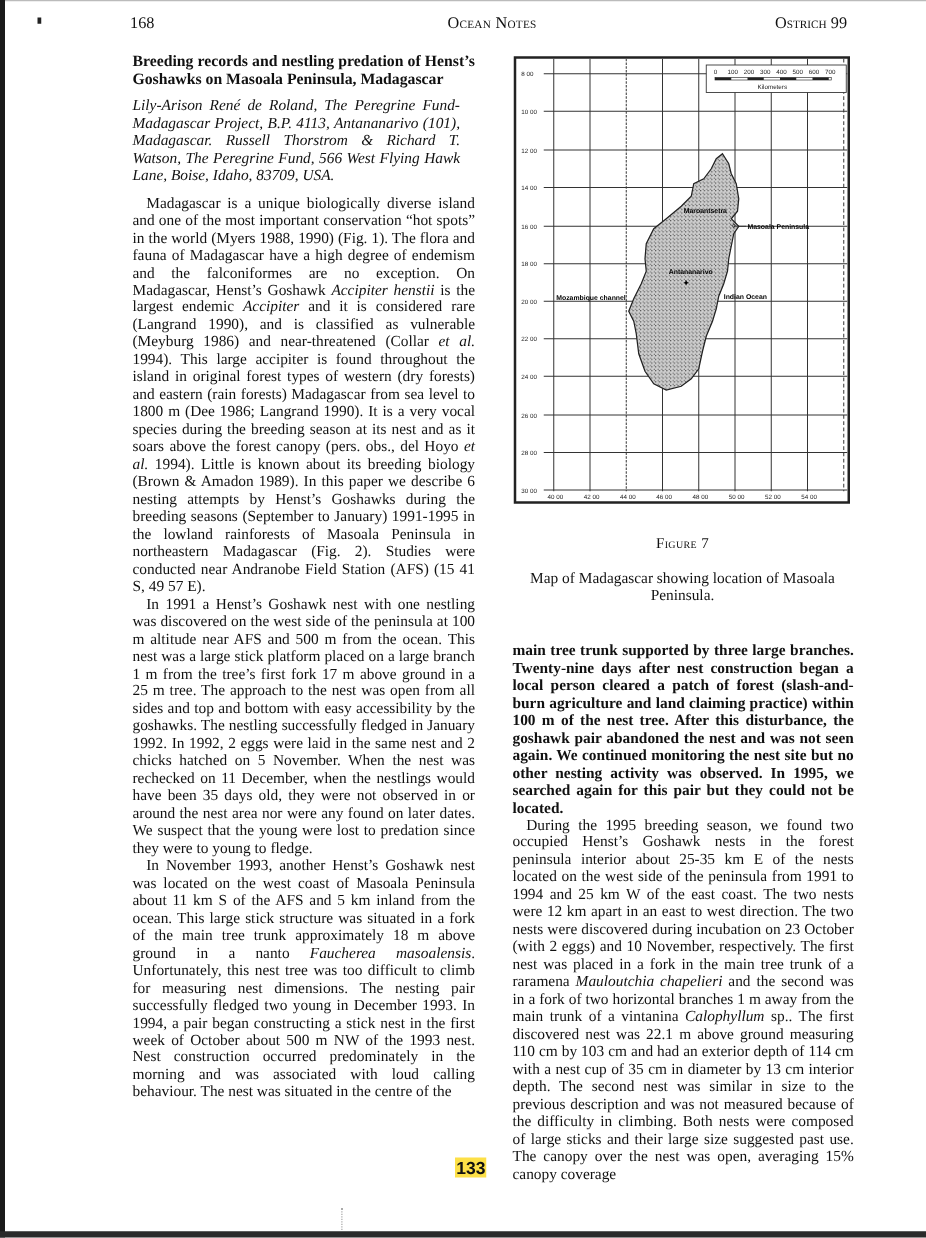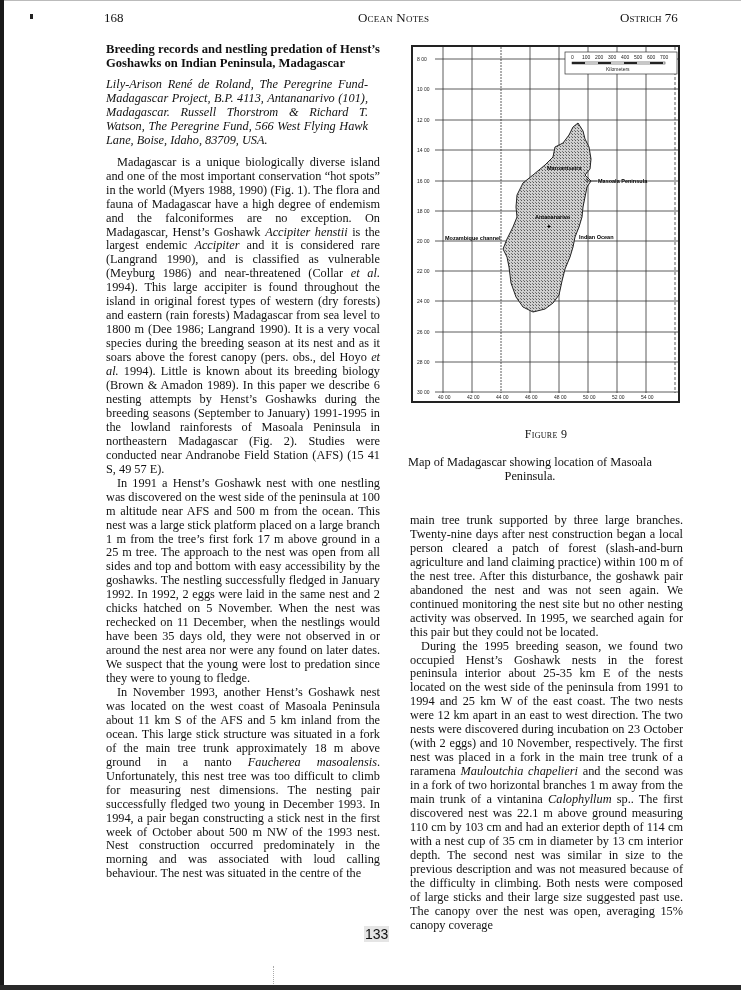--- a/index.html
+++ b/index.html
@@ -29,62 +29,62 @@
 
   .col {
     position: absolute; font-size: 12.3px; line-height: 13.95px; text-align: justify;
   }
   .col-left { left: 106px; top: 42px; width: 274px; }
   .col-right { left: 410px; top: 514px; width: 273px; }
 
   .title { font-weight: bold; font-size: 12.6px; line-height: 14px; margin: 0 0 8px 0; text-align: justify; }
   .authors { font-style: italic; margin: 0 12px 8px 0; }
   p { margin: 0; text-indent: 11px; }
-  p.noindent { text-indent: 0; }
+  p.noindent { text-indent: 0; font-weight: bold; }
   i { }
 
   .figure {
     position: absolute; left: 411px; top: 45px; width: 265px; height: 354px;
     border: 2px solid #222;
     background: #fff;
   }
   .figure svg { position: absolute; left: 0; top: 0; }
   .fig-label {
     position: absolute; left: 410px; top: 427px; width: 272px; text-align: center;
     font-size: 12px; font-variant: small-caps; letter-spacing: 0.3px;
   }
   .fig-caption {
-    position: absolute; left: 390px; top: 455px; width: 280px; text-align: center;
+    position: absolute; left: 406px; top: 455px; width: 280px; text-align: center;
     font-size: 12.3px; line-height: 14px;
   }
   .stamp {
     position: absolute; left: 364px; top: 926px; font-family: "Liberation Sans", sans-serif;
-    font-weight: normal; font-size: 14px; background: #e5e5e5; padding: 0 1px;
+    font-weight: bold; font-size: 14px; background: #fde047; padding: 0 1px;
   }
   .gutter-mark {
     position: absolute; left: 273px; top: 966px; width: 1px; height: 18px;
     border-left: 1px dotted #aaa;
   }
 </style>
 </head>
 <body>
 
 <div class="scan-edge-top"></div>
 <div class="scan-edge-left"></div>
 <div class="scan-edge-bottom"></div>
 
 <div class="header">
   <span class="dot"></span>
   <span class="pageno">168</span>
   <span class="section">Ocean Notes</span>
-  <span class="journal">Ostrich 76</span>
+  <span class="journal">Ostrich 99</span>
 </div>
 
 <div class="col col-left">
-  <div class="title">Breeding records and nestling predation of Henst’s Goshawks on Indian Peninsula, Madagascar</div>
+  <div class="title">Breeding records and nestling predation of Henst’s Goshawks on Masoala Peninsula, Madagascar</div>
   <div class="authors">Lily-Arison René de Roland, The Peregrine Fund-Madagascar Project, B.P. 4113, Antananarivo (101), Madagascar. Russell Thorstrom &amp; Richard T. Watson, The Peregrine Fund, 566 West Flying Hawk Lane, Boise, Idaho, 83709, USA.</div>
 
   <p><span>Madagascar is a unique biologically diverse island and one of the most important conservation “hot spots” in the world (Myers 1988, 1990) (Fig. 1). The flora and fauna of Madagascar have a high degree of endemism and the falconiformes are no exception. On Madagascar, Henst’s Goshawk </span><i>Accipiter henstii</i><span> is the largest endemic </span><i>Accipiter</i><span> and it is considered rare (Langrand 1990), and is classified as vulnerable (Meyburg 1986) and near-threatened (Collar </span><i>et al.</i><span> 1994). This large accipiter is found throughout the island in original forest types of western (dry forests) and eastern (rain forests) Madagascar from sea level to 1800 m (Dee 1986; Langrand 1990). It is a very vocal species during the breeding season at its nest and as it soars above the forest canopy (pers. obs., del Hoyo </span><i>et al.</i><span> 1994). Little is known about its breeding biology (Brown &amp; Amadon 1989). In this paper we describe 6 nesting attempts by Henst’s Goshawks during the breeding seasons (September to January) 1991-1995 in the lowland rainforests of Masoala Peninsula in northeastern Madagascar (Fig. 2). Studies were conducted near Andranobe Field Station (AFS) (15 41 S, 49 57 E).</span></p>
 
   <p>In 1991 a Henst’s Goshawk nest with one nestling was discovered on the west side of the peninsula at 100 m altitude near AFS and 500 m from the ocean. This nest was a large stick platform placed on a large branch 1 m from the tree’s first fork 17 m above ground in a 25 m tree. The approach to the nest was open from all sides and top and bottom with easy accessibility by the goshawks. The nestling successfully fledged in January 1992. In 1992, 2 eggs were laid in the same nest and 2 chicks hatched on 5 November. When the nest was rechecked on 11 December, when the nestlings would have been 35 days old, they were not observed in or around the nest area nor were any found on later dates. We suspect that the young were lost to predation since they were to young to fledge.</p>
 
   <p><span>In November 1993, another Henst’s Goshawk nest was located on the west coast of Masoala Peninsula about 11 km S of the AFS and 5 km inland from the ocean. This large stick structure was situated in a fork of the main tree trunk approximately 18 m above ground in a nanto </span><i>Faucherea masoalensis</i><span>. Unfortunately, this nest tree was too difficult to climb for measuring nest dimensions. The nesting pair successfully fledged two young in December 1993. In 1994, a pair began constructing a stick nest in the first week of October about 500 m NW of the 1993 nest. Nest construction occurred predominately in the morning and was associated with loud calling behaviour. The nest was situated in the centre of the</span></p>
 </div>
 
 <div class="figure">
@@ -174,21 +174,21 @@
       </g>
       <rect x="159" y="15" width="93" height="2" fill="#fff" stroke="#222" stroke-width="0.5"></rect>
       <rect x="159" y="15" width="13" height="2" fill="#222"></rect>
       <rect x="185" y="15" width="13" height="2" fill="#222"></rect>
       <rect x="211" y="15" width="13" height="2" fill="#222"></rect>
       <rect x="237" y="15" width="13" height="2" fill="#222"></rect>
     </g>
   </svg>
 </div>
 
-<div class="fig-label">Figure 9</div>
+<div class="fig-label">Figure 7</div>
 <div class="fig-caption">Map of Madagascar showing location of Masoala Peninsula.</div>
 
 <div class="col col-right">
   <p class="noindent">main tree trunk supported by three large branches. Twenty-nine days after nest construction began a local person cleared a patch of forest (slash-and-burn agriculture and land claiming practice) within 100 m of the nest tree. After this disturbance, the goshawk pair abandoned the nest and was not seen again. We continued monitoring the nest site but no other nesting activity was observed. In 1995, we searched again for this pair but they could not be located.</p>
   <p><span>During the 1995 breeding season, we found two occupied Henst’s Goshawk nests in the forest peninsula interior about 25-35 km E of the nests located on the west side of the peninsula from 1991 to 1994 and 25 km W of the east coast. The two nests were 12 km apart in an east to west direction. The two nests were discovered during incubation on 23 October (with 2 eggs) and 10 November, respectively. The first nest was placed in a fork in the main tree trunk of a raramena </span><i>Mauloutchia chapelieri</i><span> and the second was in a fork of two horizontal branches 1 m away from the main trunk of a vintanina </span><i>Calophyllum</i><span> sp.. The first discovered nest was 22.1 m above ground measuring 110 cm by 103 cm and had an exterior depth of 114 cm with a nest cup of 35 cm in diameter by 13 cm interior depth. The second nest was similar in size to the previous description and was not measured because of the difficulty in climbing. Both nests were composed of large sticks and their large size suggested past use. The canopy over the nest was open, averaging 15% canopy coverage</span></p>
 </div>
 
 <div class="stamp">133</div>
 <div class="gutter-mark"></div>
 

